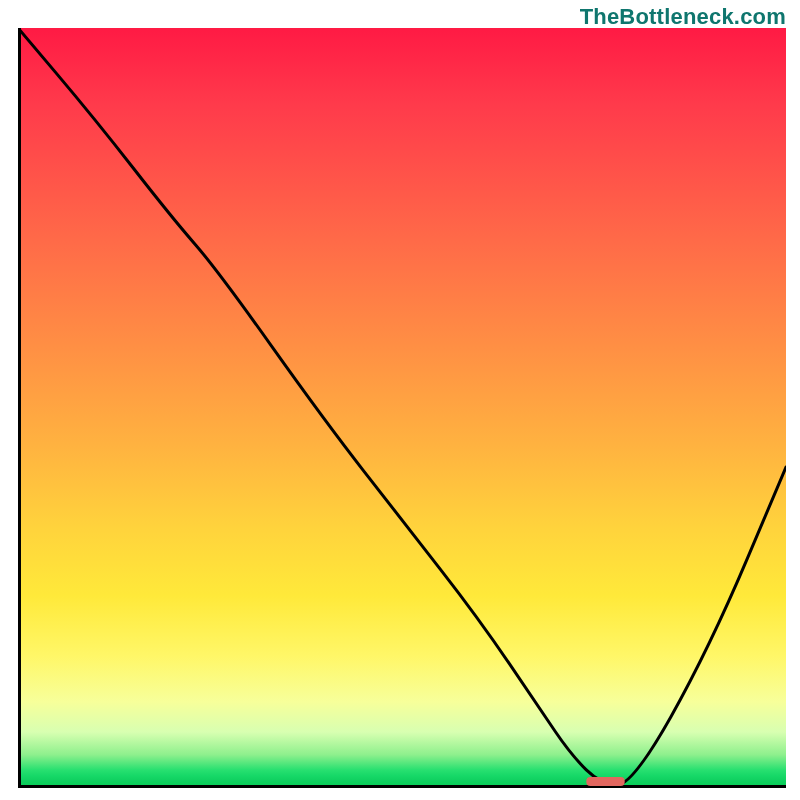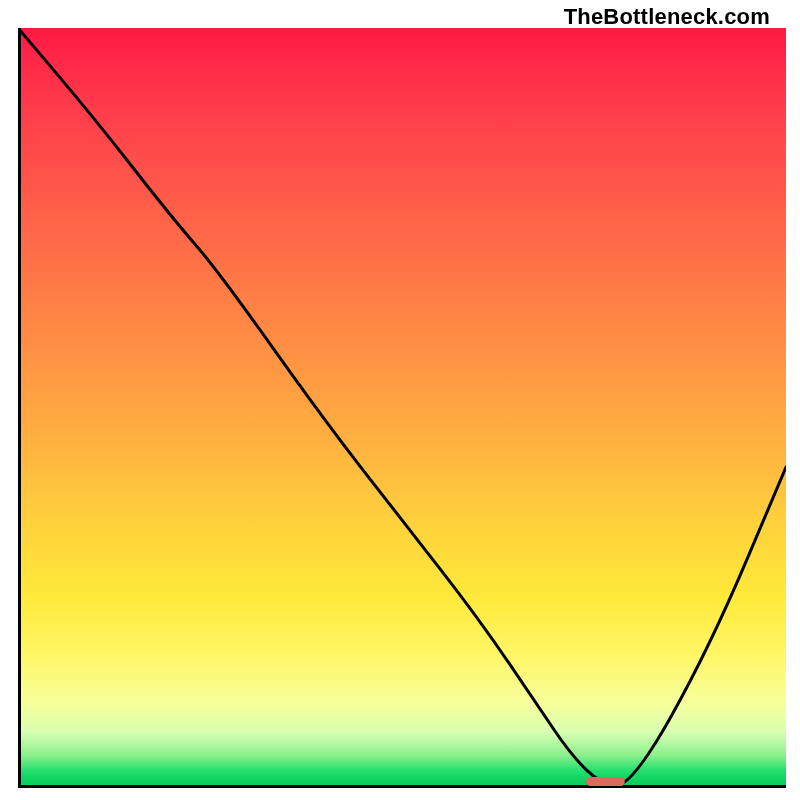--- a/index.html
+++ b/index.html
@@ -12,24 +12,24 @@
     font-family: Arial, Helvetica, sans-serif;
   }
   .wrap {
     position: relative;
     width: 800px;
     height: 800px;
   }
   .watermark {
     position: absolute;
     top: 4px;
-    right: 30px;
+    right: 14px;
     font-size: 22px;
     font-weight: 600;
-    color: #000000;
+    color: #0f766e;
     letter-spacing: 0.2px;
     user-select: none;
   }
   .plot {
     position: absolute;
     left: 18px;
     top: 28px;
     width: 768px;
     height: 760px;
     background: #ffffff;

